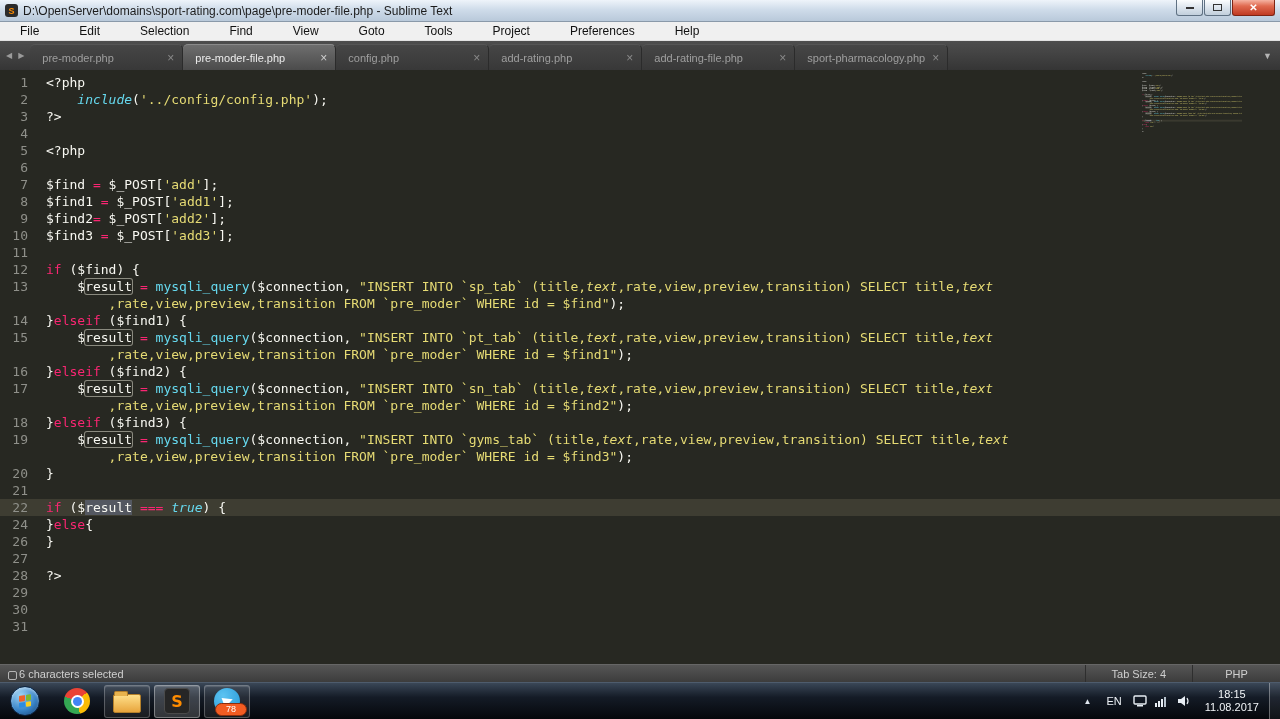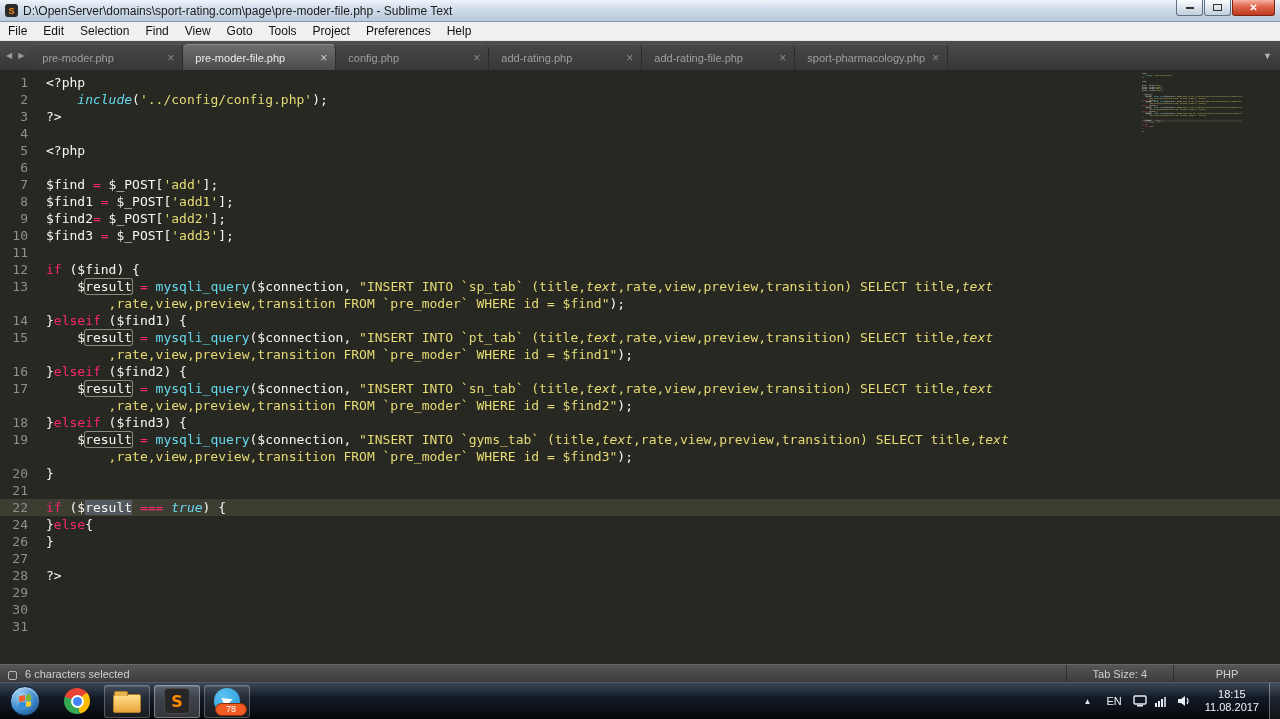--- a/index.html
+++ b/index.html
@@ -13,21 +13,21 @@
   .title-text{font-size:12px;color:#1c1c1c;margin-left:5px;white-space:nowrap}
   .win-controls{position:absolute;top:0;right:5px;display:flex}
   .win-btn{width:27px;height:16px;border:1px solid #5f7183;border-top:none;border-radius:0 0 3px 3px;background:linear-gradient(#fbfdfe,#dfe7ef 45%,#c2cfdc);display:flex;align-items:center;justify-content:center;margin-left:1px;cursor:default}
   .win-btn.close{width:43px;background:linear-gradient(#f5b3a2,#e06a50 40%,#c03a22);border-color:#7e2413}
   .glyph-min{width:8px;height:2px;background:#333}
   .glyph-max{width:9px;height:7px;border:1px solid #333}
   .glyph-close{color:#fff;font-size:10px;font-weight:bold;line-height:1}
 
   
   .menubar{height:19px;background:#f0f0f0;display:flex;align-items:stretch;font-size:12px;color:#111;flex:none;border-bottom:1px solid #e2e2e2}
-  .menu-item{padding:0 8px;display:flex;align-items:center;white-space:nowrap}
+  .menu-item{padding:0 20px;display:flex;align-items:center;white-space:nowrap}
 
   
   .tabbar{height:29px;background:linear-gradient(#4e4e4e,#353535);display:flex;align-items:flex-end;position:relative;flex:none}
   .tab-nav{display:flex;align-items:center;height:100%;padding:0 6px;color:#9a9a9a;font-size:8px;gap:6px}
   .tab-strip{display:flex;align-items:flex-end;height:100%;overflow:hidden}
   .tab{height:26px;width:153px;padding:0 8px 0 12px;display:flex;align-items:center;justify-content:space-between;font-size:11px;color:#9f9f9f;background:linear-gradient(#464646,#383838);border-right:1px solid #2b2b2b;border-radius:5px 5px 0 0;border-top:1px solid #555;white-space:nowrap;cursor:default}
   .tab.active{background:linear-gradient(#6e6e6e,#4b4b4b);color:#ececec;border-top:1px solid #8a8a8a}
   .tab-label{overflow:hidden;text-overflow:ellipsis}
   .tab-close{color:#8a8a8a;font-size:12px;margin-left:6px;flex:none}
   .tab.active .tab-close{color:#cfcfcf}
@@ -48,25 +48,25 @@
   .tk-c{color:#75715e}
   .tk-ci{color:#66d9ef;font-style:italic}
   .tk-box{color:#f8f8f2;box-shadow:0 0 0 1px #8a8a7f;border-radius:2px}
   .tk-sel{color:#f8f8f2;background:#545861}
 
   .minimap{position:absolute;top:3px;right:38px;width:100px;height:130px;overflow:hidden;opacity:.85}
   .mini-clone{transform:scale(0.11);transform-origin:top left;width:1000px;pointer-events:none}
 
   
   .statusbar{height:18px;background:linear-gradient(#565656,#3c3c3c);border-top:1px solid #666;display:flex;align-items:center;font-size:11px;color:#cfcfcf;flex:none}
-  .sb-left{display:flex;align-items:flex-end;gap:8px;padding:0 8px}
+  .sb-left{display:flex;align-items:flex-end;gap:2px;padding:0 8px}
   .sb-icon{width:9px;height:9px;border:1px solid #b5b5b5;border-radius:2px}
   .sb-spacer{flex:1}
   .sb-seg{padding:0 26px;height:100%;display:flex;align-items:center;border-left:1px solid #2e2e2e}
-  .sb-seg.php{width:107px;justify-content:center}
+  .sb-seg.php{width:88px;justify-content:center}
 
   
   .taskbar{height:37px;background:linear-gradient(#3a4757,#141b26 40%,#05070b);border-top:1px solid #4e5c6d;display:flex;align-items:center;flex:none;position:relative}
   .start-orb{width:30px;height:30px;border-radius:50%;margin:0 14px 0 10px;background:radial-gradient(circle at 35% 30%,#9fd4f5,#3a85c9 55%,#123a6b);border:1px solid #0c2340;display:flex;align-items:center;justify-content:center;box-shadow:inset 0 2px 3px rgba(255,255,255,.5)}
   .orb-flag{width:12px;height:12px;display:grid;grid-template-columns:1fr 1fr;grid-template-rows:1fr 1fr;gap:1px;transform:skewY(-8deg)}
   .orb-flag span{border-radius:1px}
   .of1{background:#f0622a}.of2{background:#7db72f}.of3{background:#2e8ce0}.of4{background:#fbd020}
   .task-apps{display:flex;align-items:center;gap:4px}
   .task-btn{width:46px;height:33px;display:flex;align-items:center;justify-content:center;border-radius:3px;position:relative}
   .task-btn.running{background:rgba(255,255,255,.08);border:1px solid rgba(255,255,255,.25);box-shadow:inset 0 1px 1px rgba(255,255,255,.15)}

